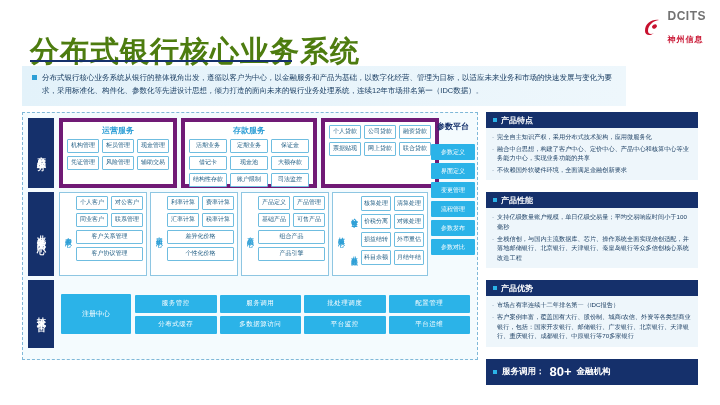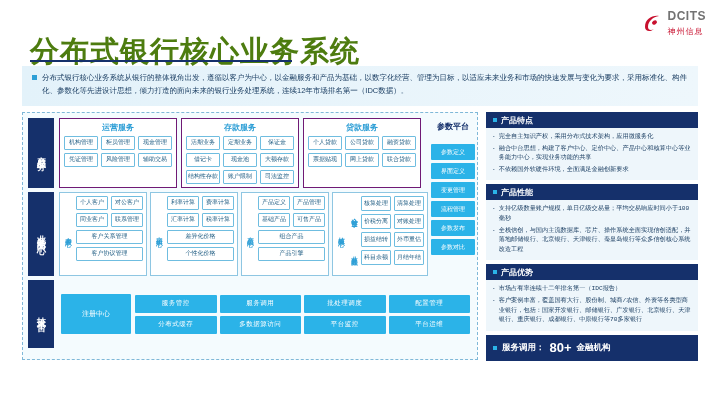--- a/index.html
+++ b/index.html
@@ -10,32 +10,32 @@
     overflow: hidden;
     position: relative;
   }
   .slide { position: relative; width: 720px; height: 405px; background:#fff; }
 
   
   .logo { position:absolute; top:10px; right:14px; display:flex; align-items:center; gap:4px; }
   .logo-mark { width:22px; height:22px; position:relative; }
   .logo-text { line-height:1; }
   .logo-en { font-size:12px; font-weight:bold; color:#737373; letter-spacing:.5px; }
-  .logo-cn { font-size:8px; font-weight:normal; color:#c8102e; letter-spacing:1px; margin-top:6px; }
+  .logo-cn { font-size:8px; font-weight:bold; color:#c8102e; letter-spacing:1px; margin-top:14px; }
 
   
   .title {
     position:absolute; left:30px; top:32px;
     font-size:29px; font-weight:bold; color:#4d7c0f; letter-spacing:1px;
   }
   .title-rule { position:absolute; left:30px; top:60px; width:262px; height:2px; background:#15306b; }
 
   
   .intro {
-    position:absolute; left:22px; top:66px; width:676px; height:40px;
+    position:absolute; left:22px; top:66px; width:604px; height:40px;
     background:linear-gradient(to right,#e3f2fa,#eef7fc);
     display:flex; padding:5px 8px 5px 10px; gap:5px;
   }
   .intro .sq { width:5px; height:5px; background:#2e9fd6; margin-top:4px; flex:0 0 auto; }
   .intro p { font-size:7.5px; line-height:1.75; color:#1c3f63; }
 
   
   .board {
     position:absolute; left:22px; top:112px; width:456px; height:248px;
     border:1px dashed #7fb8d8; background:#f4fbfe; padding:5px;
@@ -51,21 +51,21 @@
   }
 
   .row { display:flex; gap:5px; }
   .row1 { height:70px; margin-bottom:4px; }
   .row2 { height:84px; margin-bottom:4px; }
   .row3 { height:68px; }
 
   .panelwrap { flex:1; display:flex; gap:4px; }
 
   .panel {
-    border:1px solid #701a75; background:#ffffff;
+    border:4px solid #701a75; background:#ffffff;
     padding:3px 4px; display:flex; flex-direction:column;
   }
   .panel-title { font-size:8px; color:#2e9fd6; font-weight:bold; text-align:center; margin-bottom:3px; }
   .chips { display:flex; flex-wrap:wrap; gap:3px; align-content:flex-start; }
   .chip {
     border:1px solid #6fbde0; background:#fff; color:#1c5a80;
     font-size:6px; text-align:center; line-height:1.25;
     display:flex; align-items:center; justify-content:center;
     padding:2px 1px; border-radius:1px;
   }
@@ -98,21 +98,21 @@
     font-size:7px; display:flex; align-items:center; justify-content:center; border-radius:1px;
   }
   .tech-grid { flex:1; display:flex; flex-wrap:wrap; gap:3px; }
   .tech-chip {
     width:calc((100% - 9px)/4); height:18px; background:#2bb3e8; color:#fff;
     font-size:6.5px; display:flex; align-items:center; justify-content:center;
     letter-spacing:.5px; border-radius:1px;
   }
 
   
-  .card { margin-bottom:4px;font-family:Liberation Mono, monospace; }
+  .card { margin-bottom:12px; }
   .card-head {
     background:#15306b; color:#fff; height:16px; display:flex; align-items:center;
     gap:4px; padding-left:7px; font-size:8px; font-weight:bold;
   }
   .card-head .sq { width:4px; height:4px; background:#2bb3e8; }
   .card-body { background:#eef6fb; padding:4px 6px; }
   .bullet { display:flex; gap:3px; font-size:6.2px; line-height:1.55; color:#1c3f63; margin-bottom:2px; }
   .bullet .dot { flex:0 0 auto; }
   .case {
     background:#15306b; color:#fff; height:26px; display:flex; align-items:center;
@@ -159,37 +159,36 @@
           <div class="chips">
             <div class="chip chip3">机构管理</div>
             <div class="chip chip3">柜员管理</div>
             <div class="chip chip3">现金管理</div>
             <div class="chip chip3">凭证管理</div>
             <div class="chip chip3">风险管理</div>
             <div class="chip chip3">辅助交易</div>
           </div>
         </div>
 
-        <div class="panel" style="width:118px">
+        <div class="panel" style="width:136px">
           <div class="panel-title">存款服务</div>
           <div class="chips">
             <div class="chip chip3">活期业务</div>
             <div class="chip chip3">定期业务</div>
             <div class="chip chip3">保证金</div>
             <div class="chip chip3">借记卡</div>
             <div class="chip chip3">现金池</div>
             <div class="chip chip3">大额存款</div>
             <div class="chip chip3">结构性存款</div>
             <div class="chip chip3">账户限制</div>
             <div class="chip chip3">司法监控</div>
           </div>
         </div>
 
         <div class="panel" style="width:118px">
-          <div class="panel-title">贷款服务</div>
           <div class="chips">
             <div class="chip chip3">个人贷款</div>
             <div class="chip chip3">公司贷款</div>
             <div class="chip chip3">融资贷款</div>
             <div class="chip chip3">票据贴现</div>
             <div class="chip chip3">网上贷款</div>
             <div class="chip chip3">联合贷款</div>
           </div>
         </div>
 

